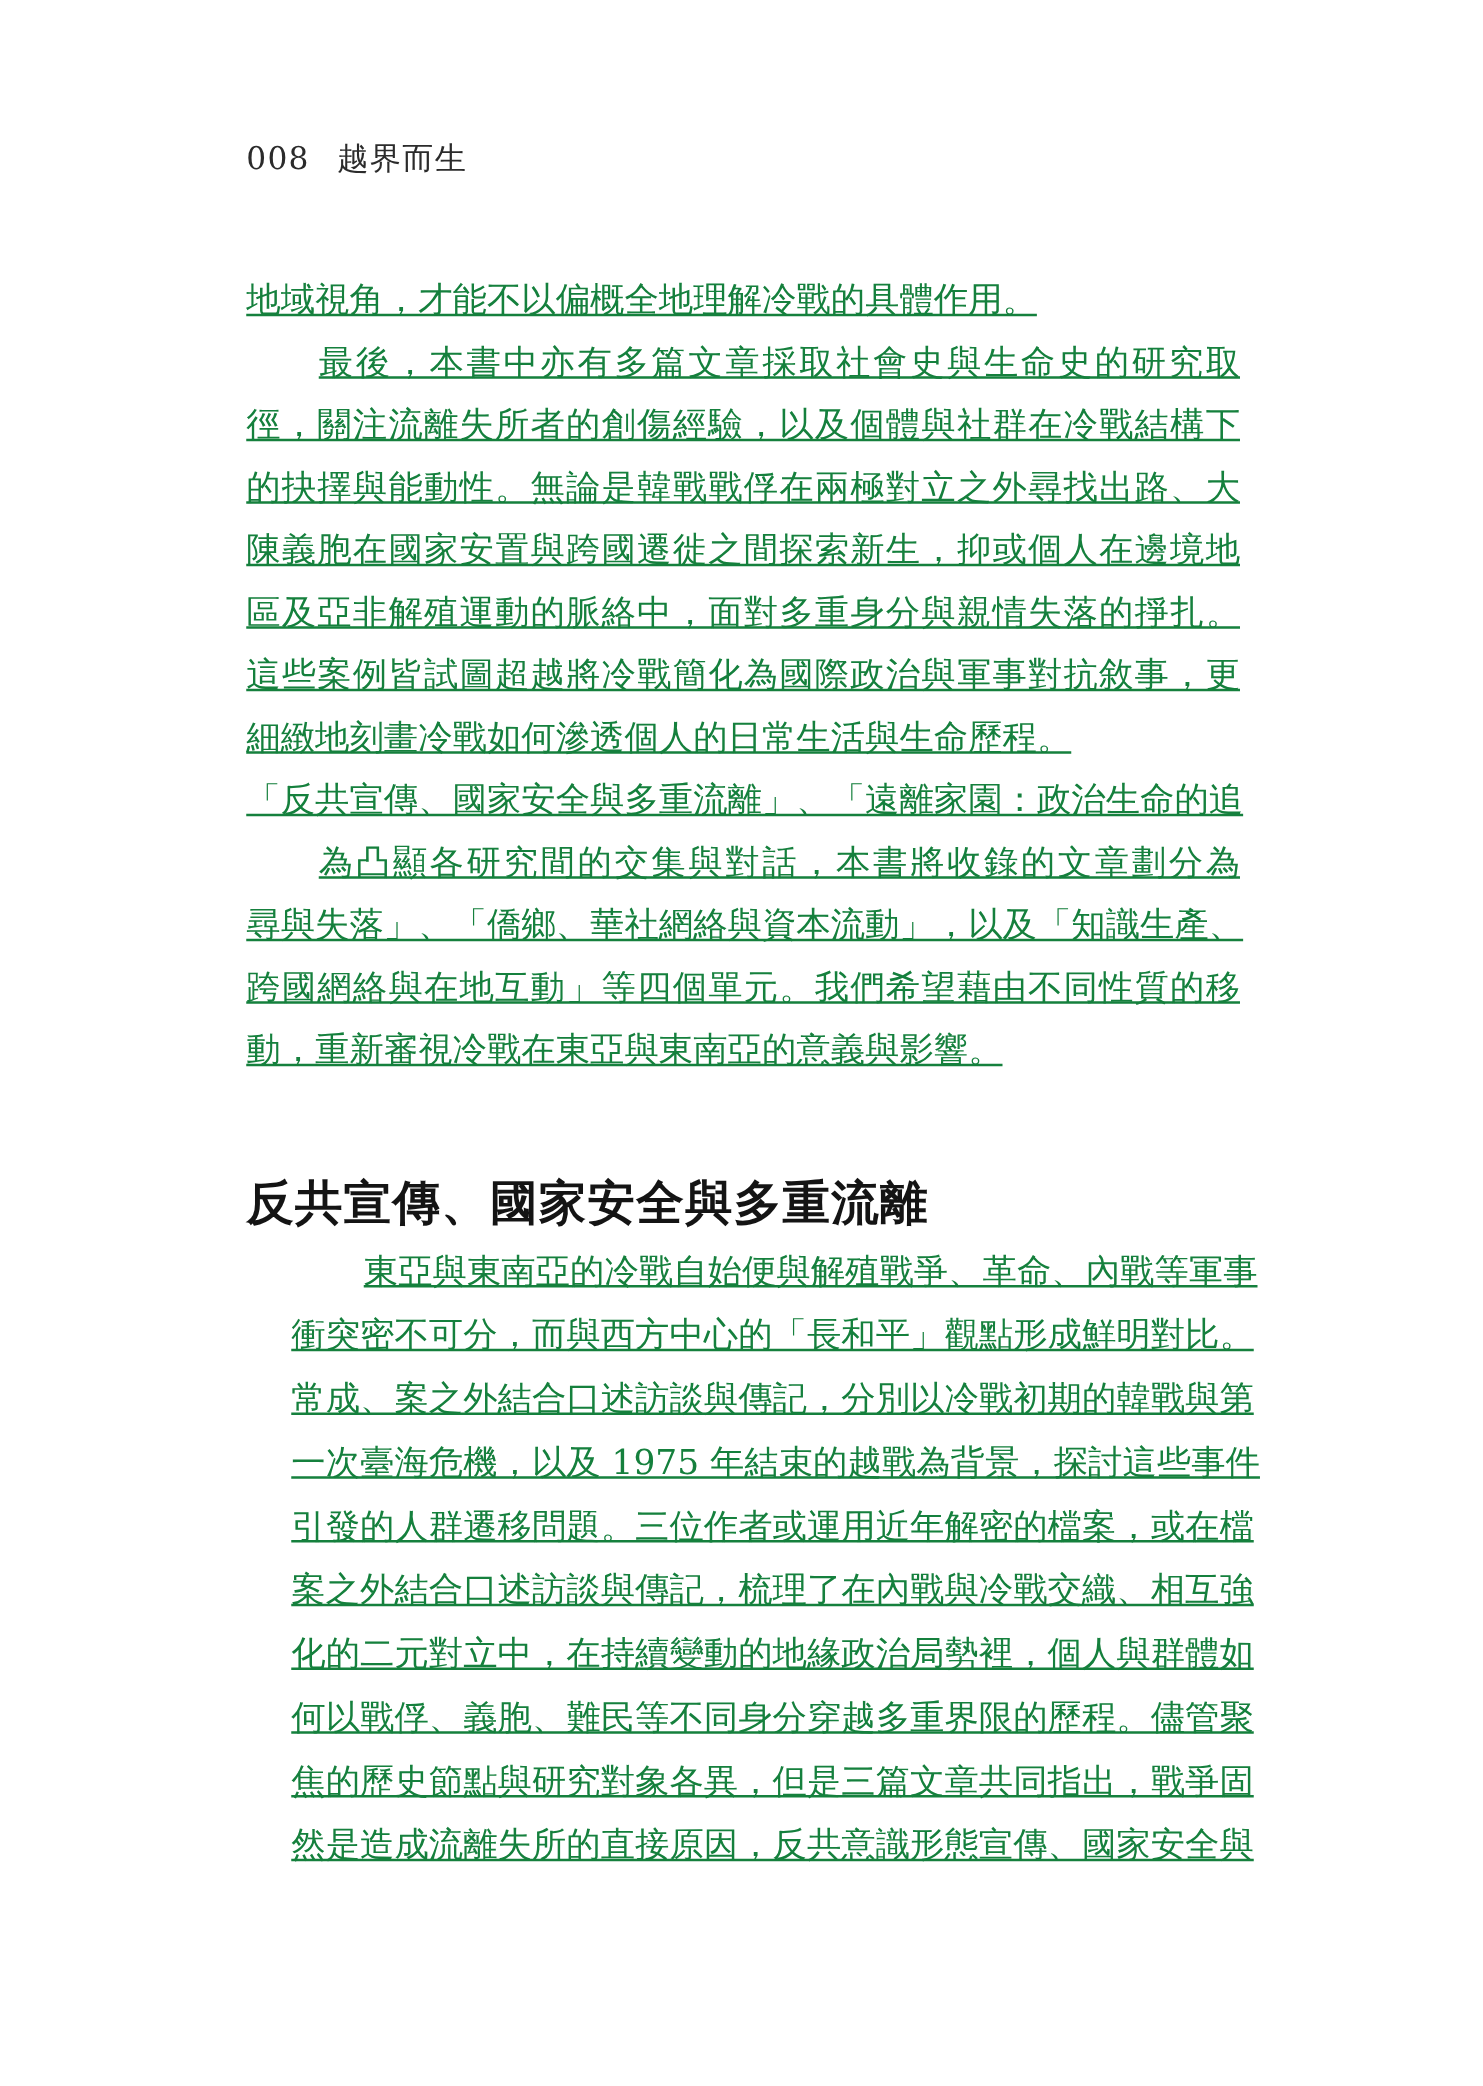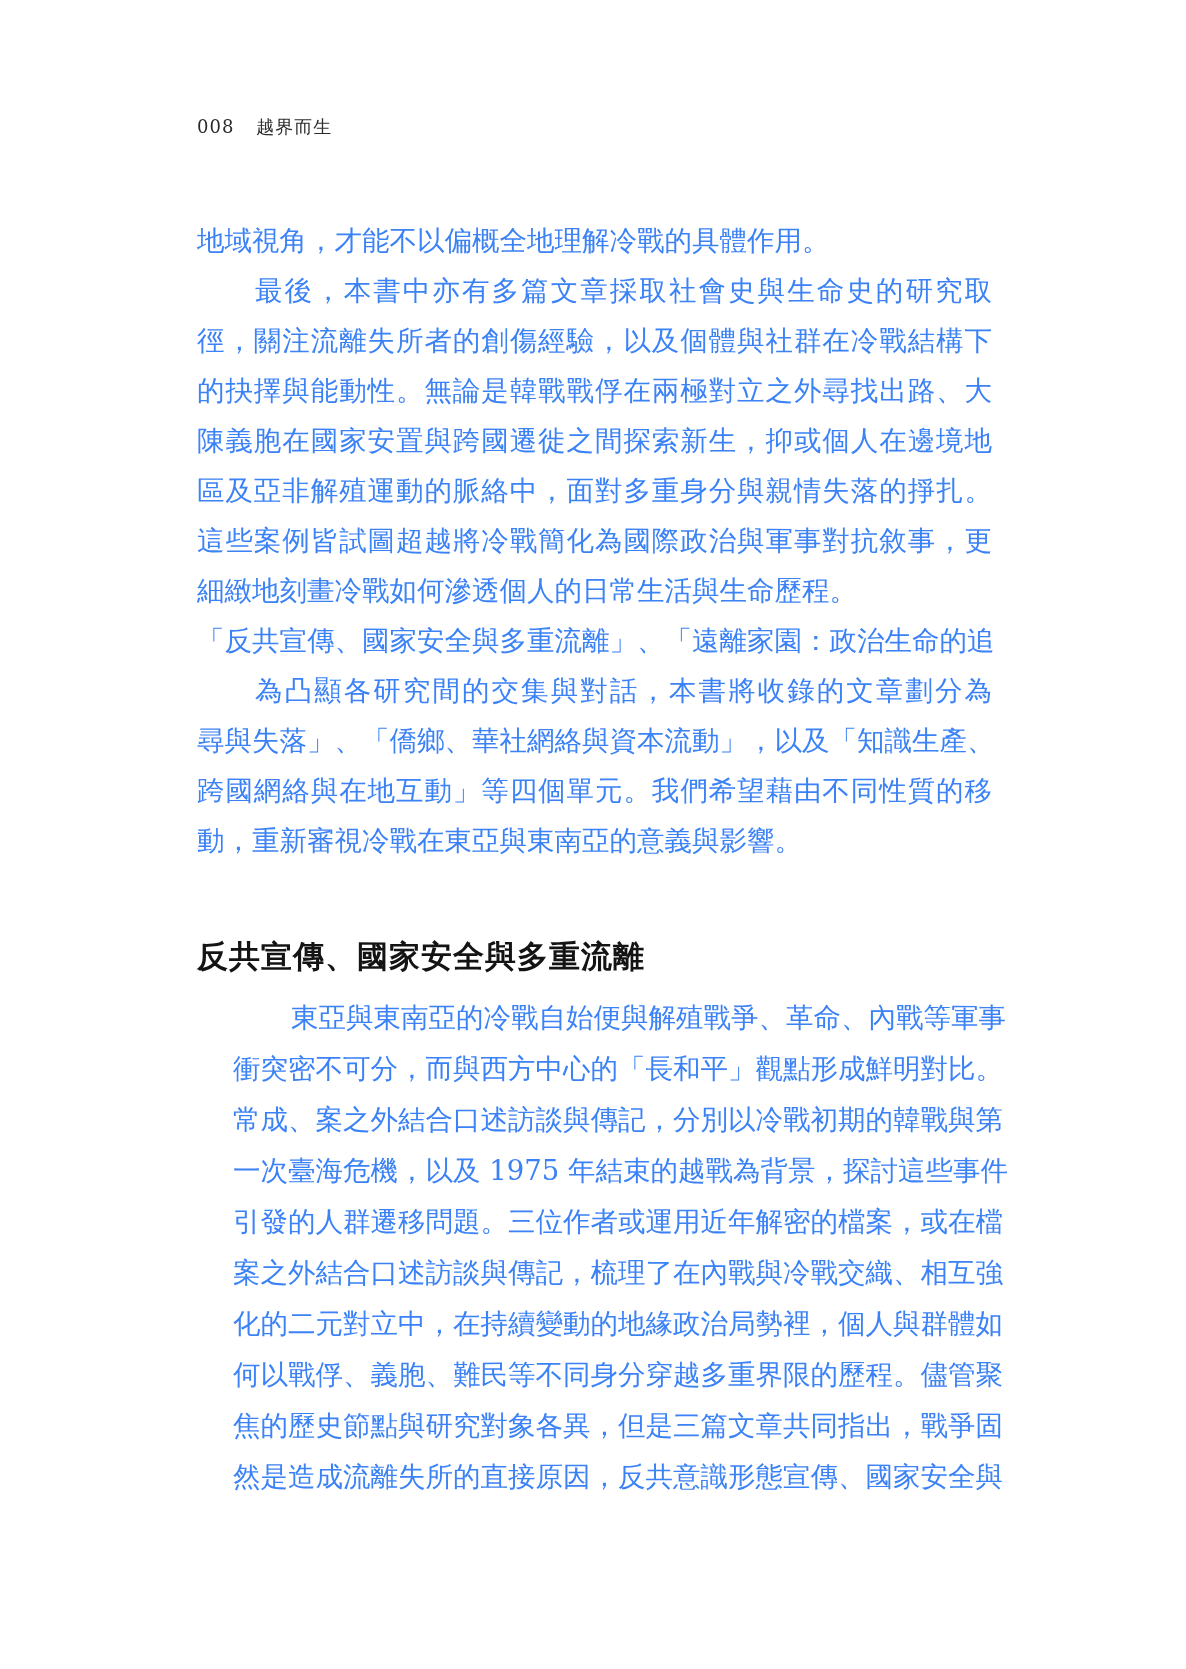--- a/index.html
+++ b/index.html
@@ -14,37 +14,38 @@
     background: #ffffff;
     overflow: hidden;
     font-family: "DejaVu Serif", serif;
     color: #222222;
   }
   
   .running-head {
     position: absolute;
     left: 197px;
     top: 114px;
-    font-size: 18px;
+    font-size: 25px;
     line-height: 26px;
     color: #2b2b2b;
     letter-spacing: 1px;
     white-space: nowrap;
   }
   .running-head .pagenum {
     display: inline-block;
     margin-right: 22px;
   }
   
   .textblock {
     position: absolute;
     left: 197px;
     width: 795px;
     font-size: 27.5px;
-    color: #3b82f6;
+    color: #15803d;
+    text-decoration: underline;
   }
   .block-a { top: 215px; }
   .block-b { top: 992px; }
   .line {
     height: 50px;
     line-height: 50px;
     text-align: justify;
     text-align-last: justify;
     text-justify: inter-character;
     white-space: nowrap;
@@ -61,21 +62,21 @@
   .line.indent {
     padding-left: 58px;
   }
   
   .section-heading {
     position: absolute;
     left: 197px;
     top: 908px;
     font-family: "DejaVu Sans", sans-serif;
     font-weight: 700;
-    font-size: 31px;
+    font-size: 38px;
     line-height: 44px;
     color: #141414;
     letter-spacing: 1px;
     white-space: nowrap;
   }
 </style>
 </head>
 <body>
 
 <div class="page">

